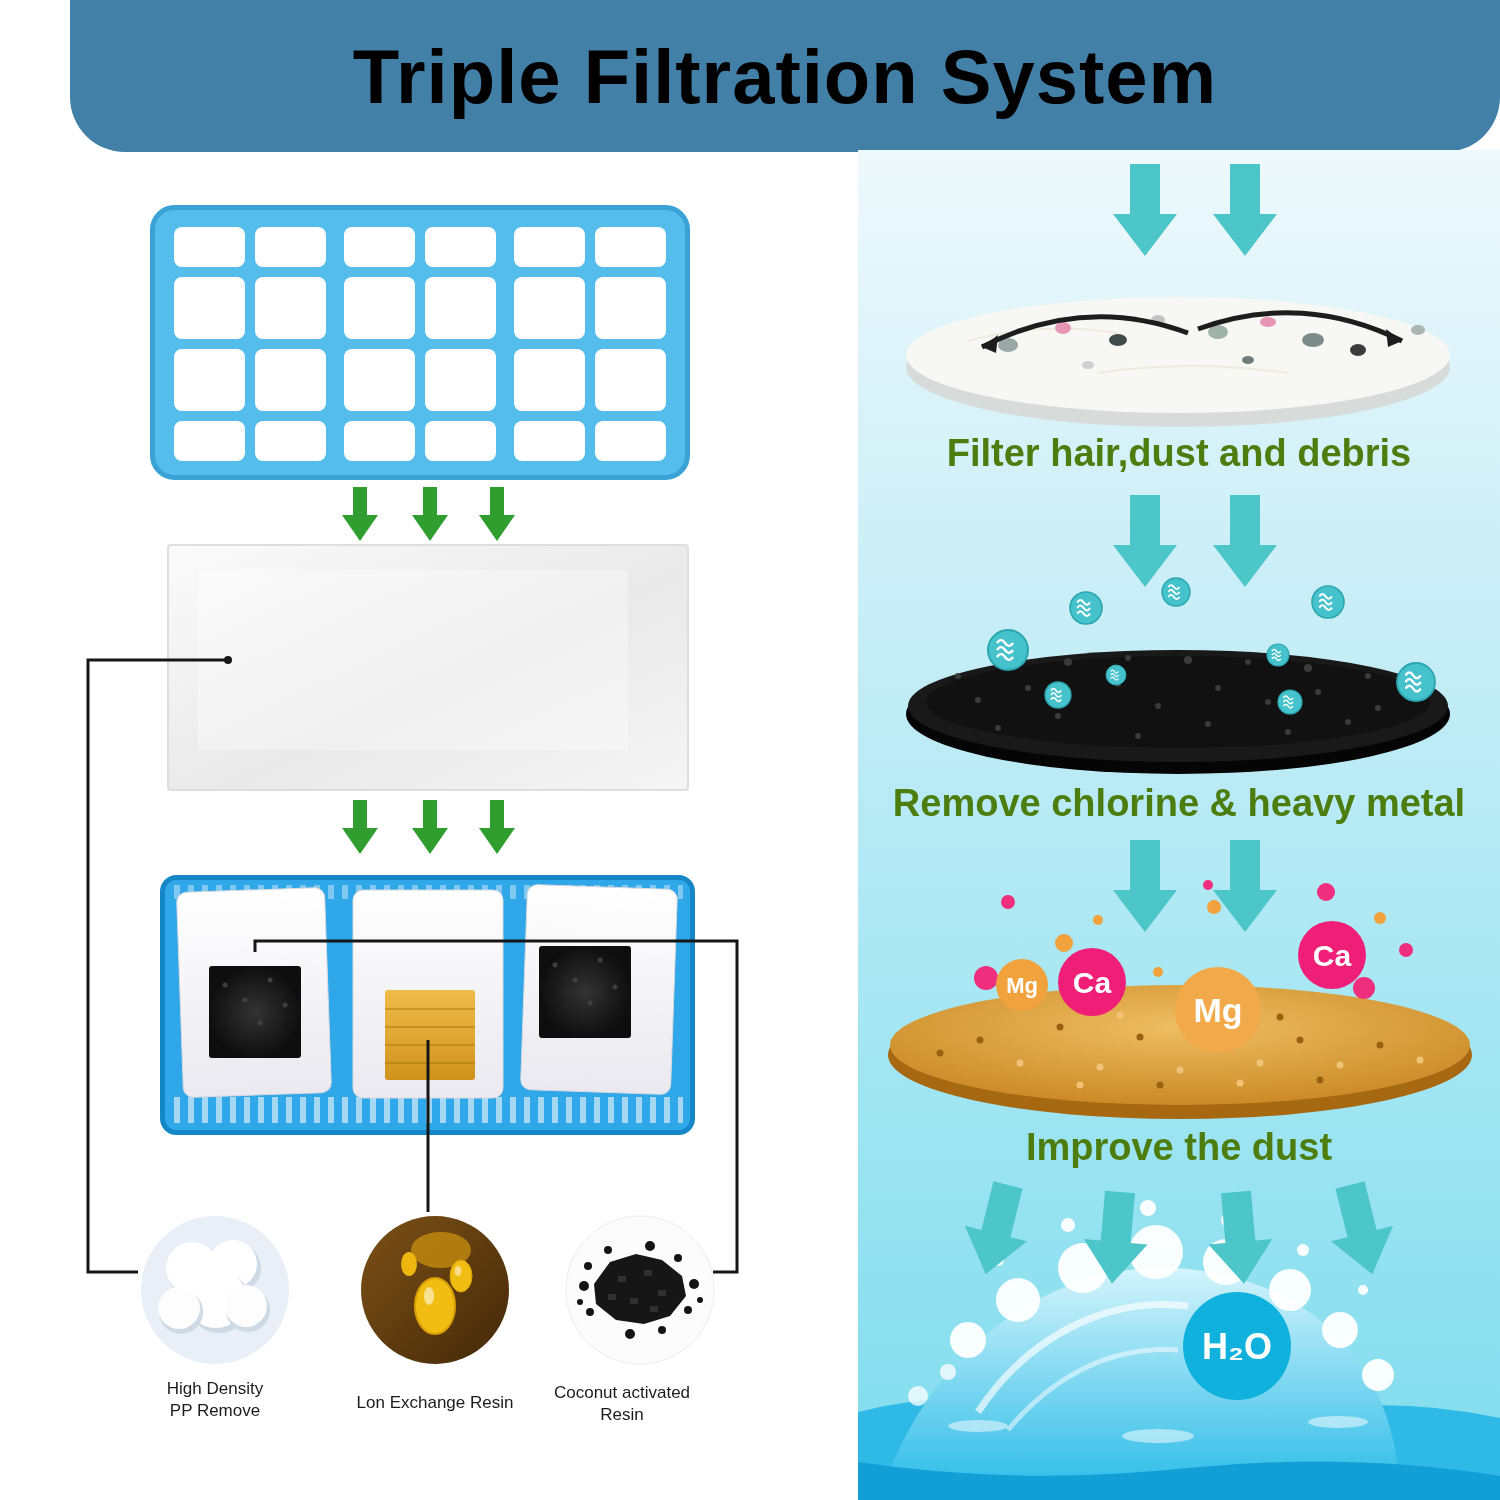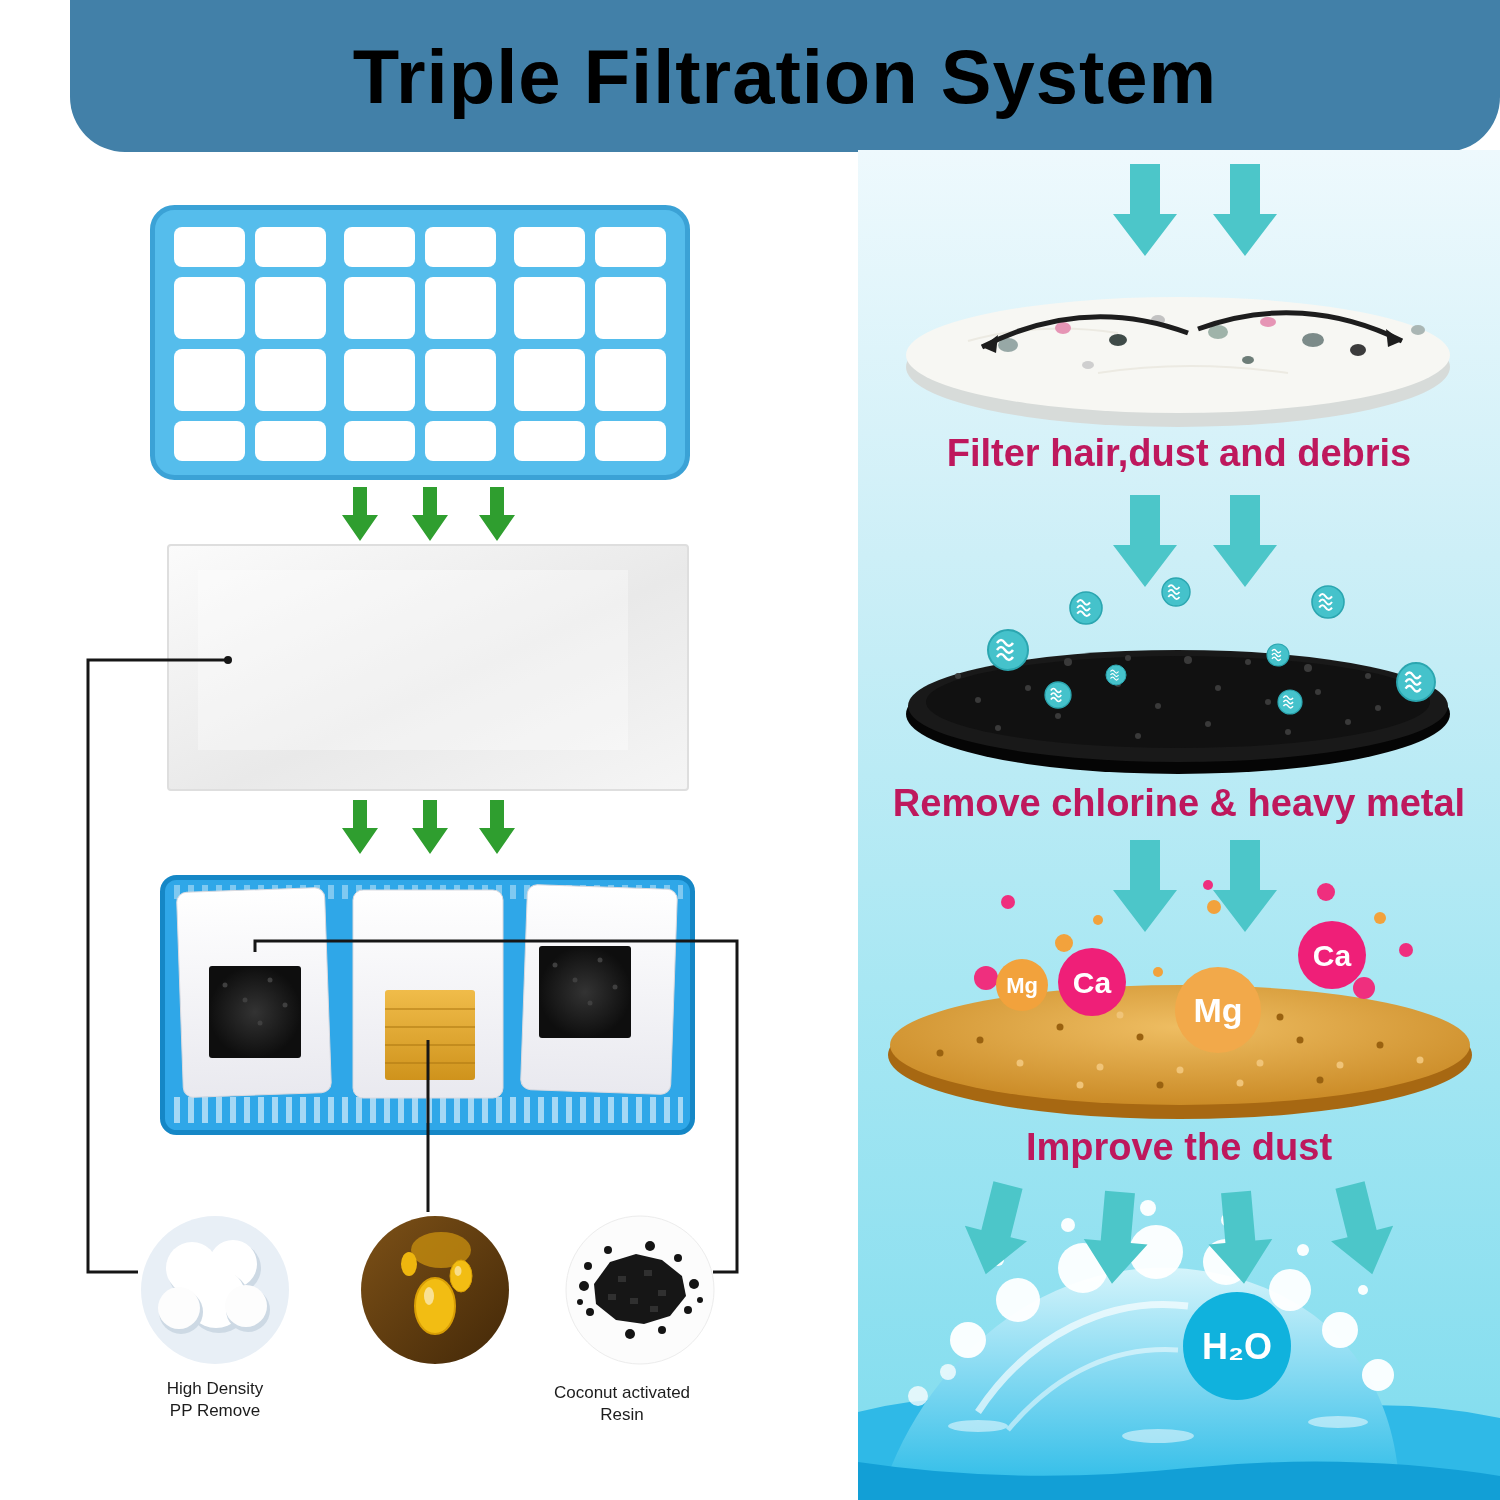--- a/index.html
+++ b/index.html
@@ -4,21 +4,21 @@
 <style>
   html,body{margin:0;padding:0;background:#fff;}
   .stage{position:relative;width:1500px;height:1500px;background:#ffffff;overflow:hidden;
          font-family:"Liberation Sans",sans-serif;}
   .abs{position:absolute;}
   .header{left:70px;top:0;width:1430px;height:152px;background:#4280a8;
           border-radius:0 0 55px 55px;display:flex;align-items:center;justify-content:center;}
   .title{color:#000000;font-size:76px;font-weight:800;letter-spacing:1px;}
   .rpanel{left:858px;top:150px;width:642px;height:1350px;
           background:linear-gradient(180deg,#eef9fd 0%,#cdeff7 30%,#a8e7f3 62%,#7fdcee 100%);}
-  .caption{left:858px;width:642px;text-align:center;font-size:38px;font-weight:800;color:#be185d;}
+  .caption{left:858px;width:642px;text-align:center;font-size:38px;font-weight:800;color:#4d7c0f;}
   .circ-label{text-align:center;font-size:17px;color:#1c1c1c;line-height:1.3;font-weight:500;}
   svg text{font-family:"Liberation Sans",sans-serif;font-weight:bold;}
 </style>
 </head>
 <body>
 
 <div class="stage">
 
   <svg width="0" height="0" style="position:absolute">
     <defs>
@@ -399,18 +399,21 @@
   </svg>
 
   <div class="abs caption" style="top:432px;">Filter hair,dust and debris</div>
   <div class="abs caption" style="top:782px;">Remove chlorine &amp; heavy metal</div>
   <div class="abs caption" style="top:1126px;">Improve the dust</div>
 
   <div class="abs circ-label" style="left:105px;top:1378px;width:220px;">
     <div>High Density</div>
     <div>PP Remove</div>
   </div>
+  <div class="abs circ-label" style="left:295px;top:1392px;width:280px;">
+    <div>Lon Exchange Resin</div>
+  </div>
   <div class="abs circ-label" style="left:512px;top:1382px;width:220px;">
     <div>Coconut activated</div>
     <div>Resin</div>
   </div>
 
 </div>
 
 </body></html>

